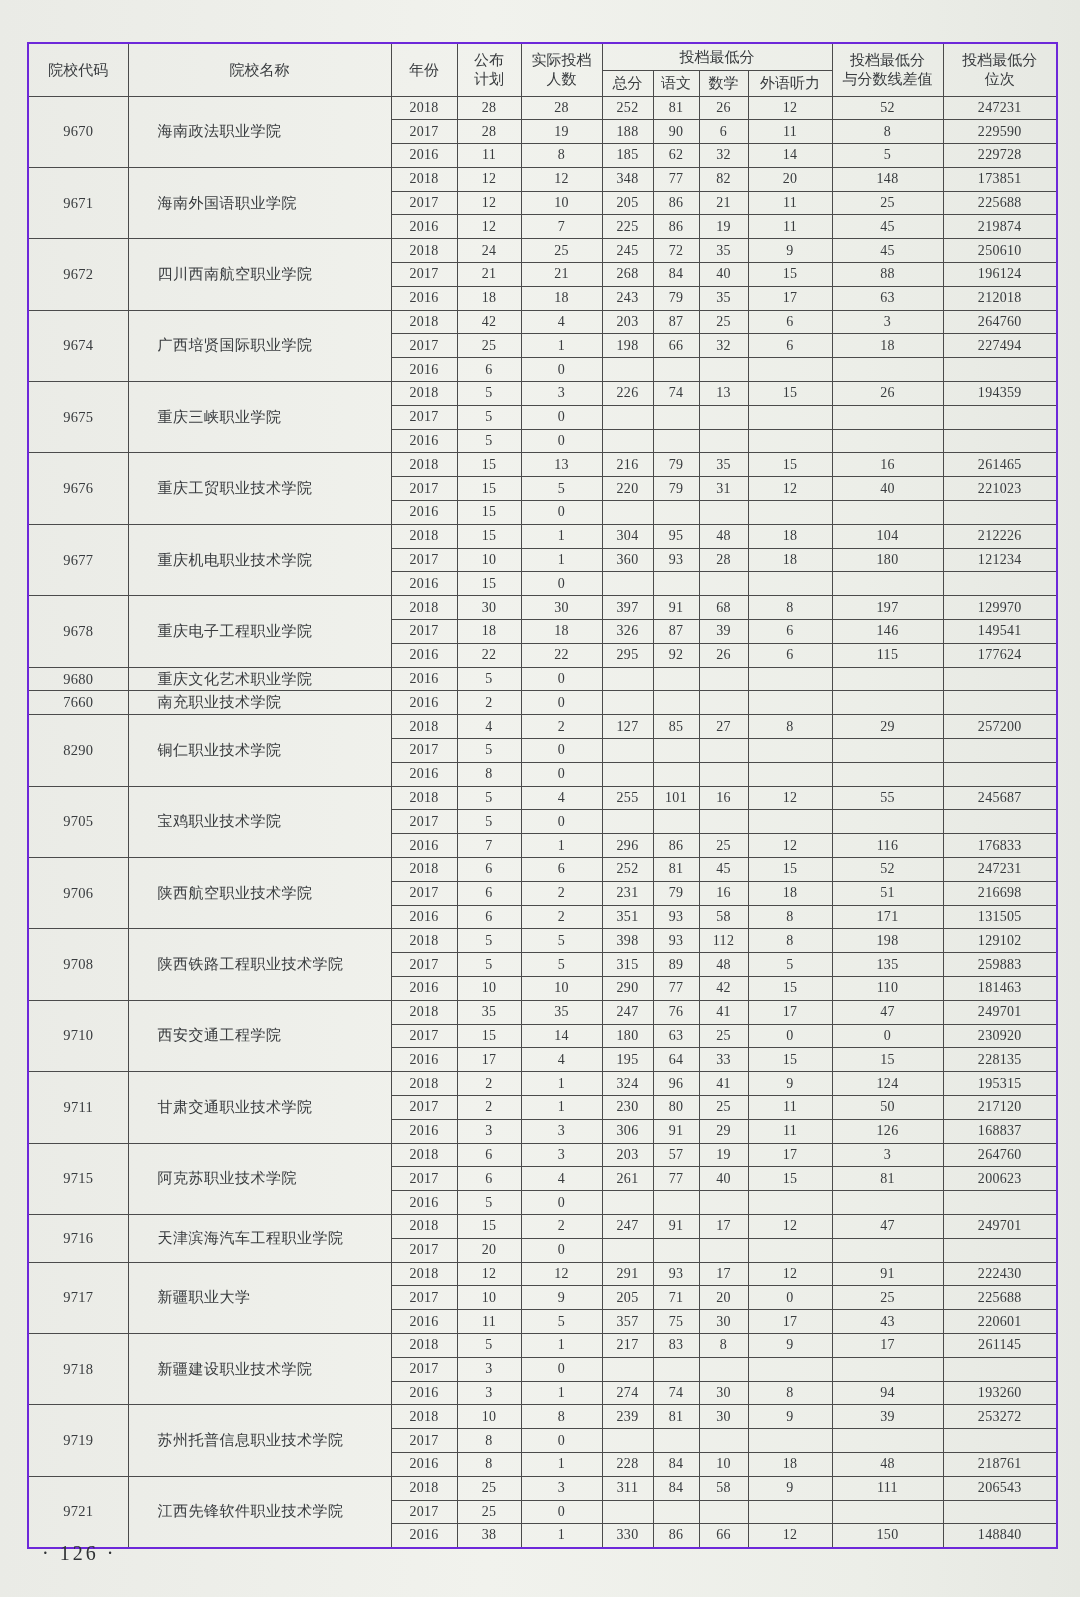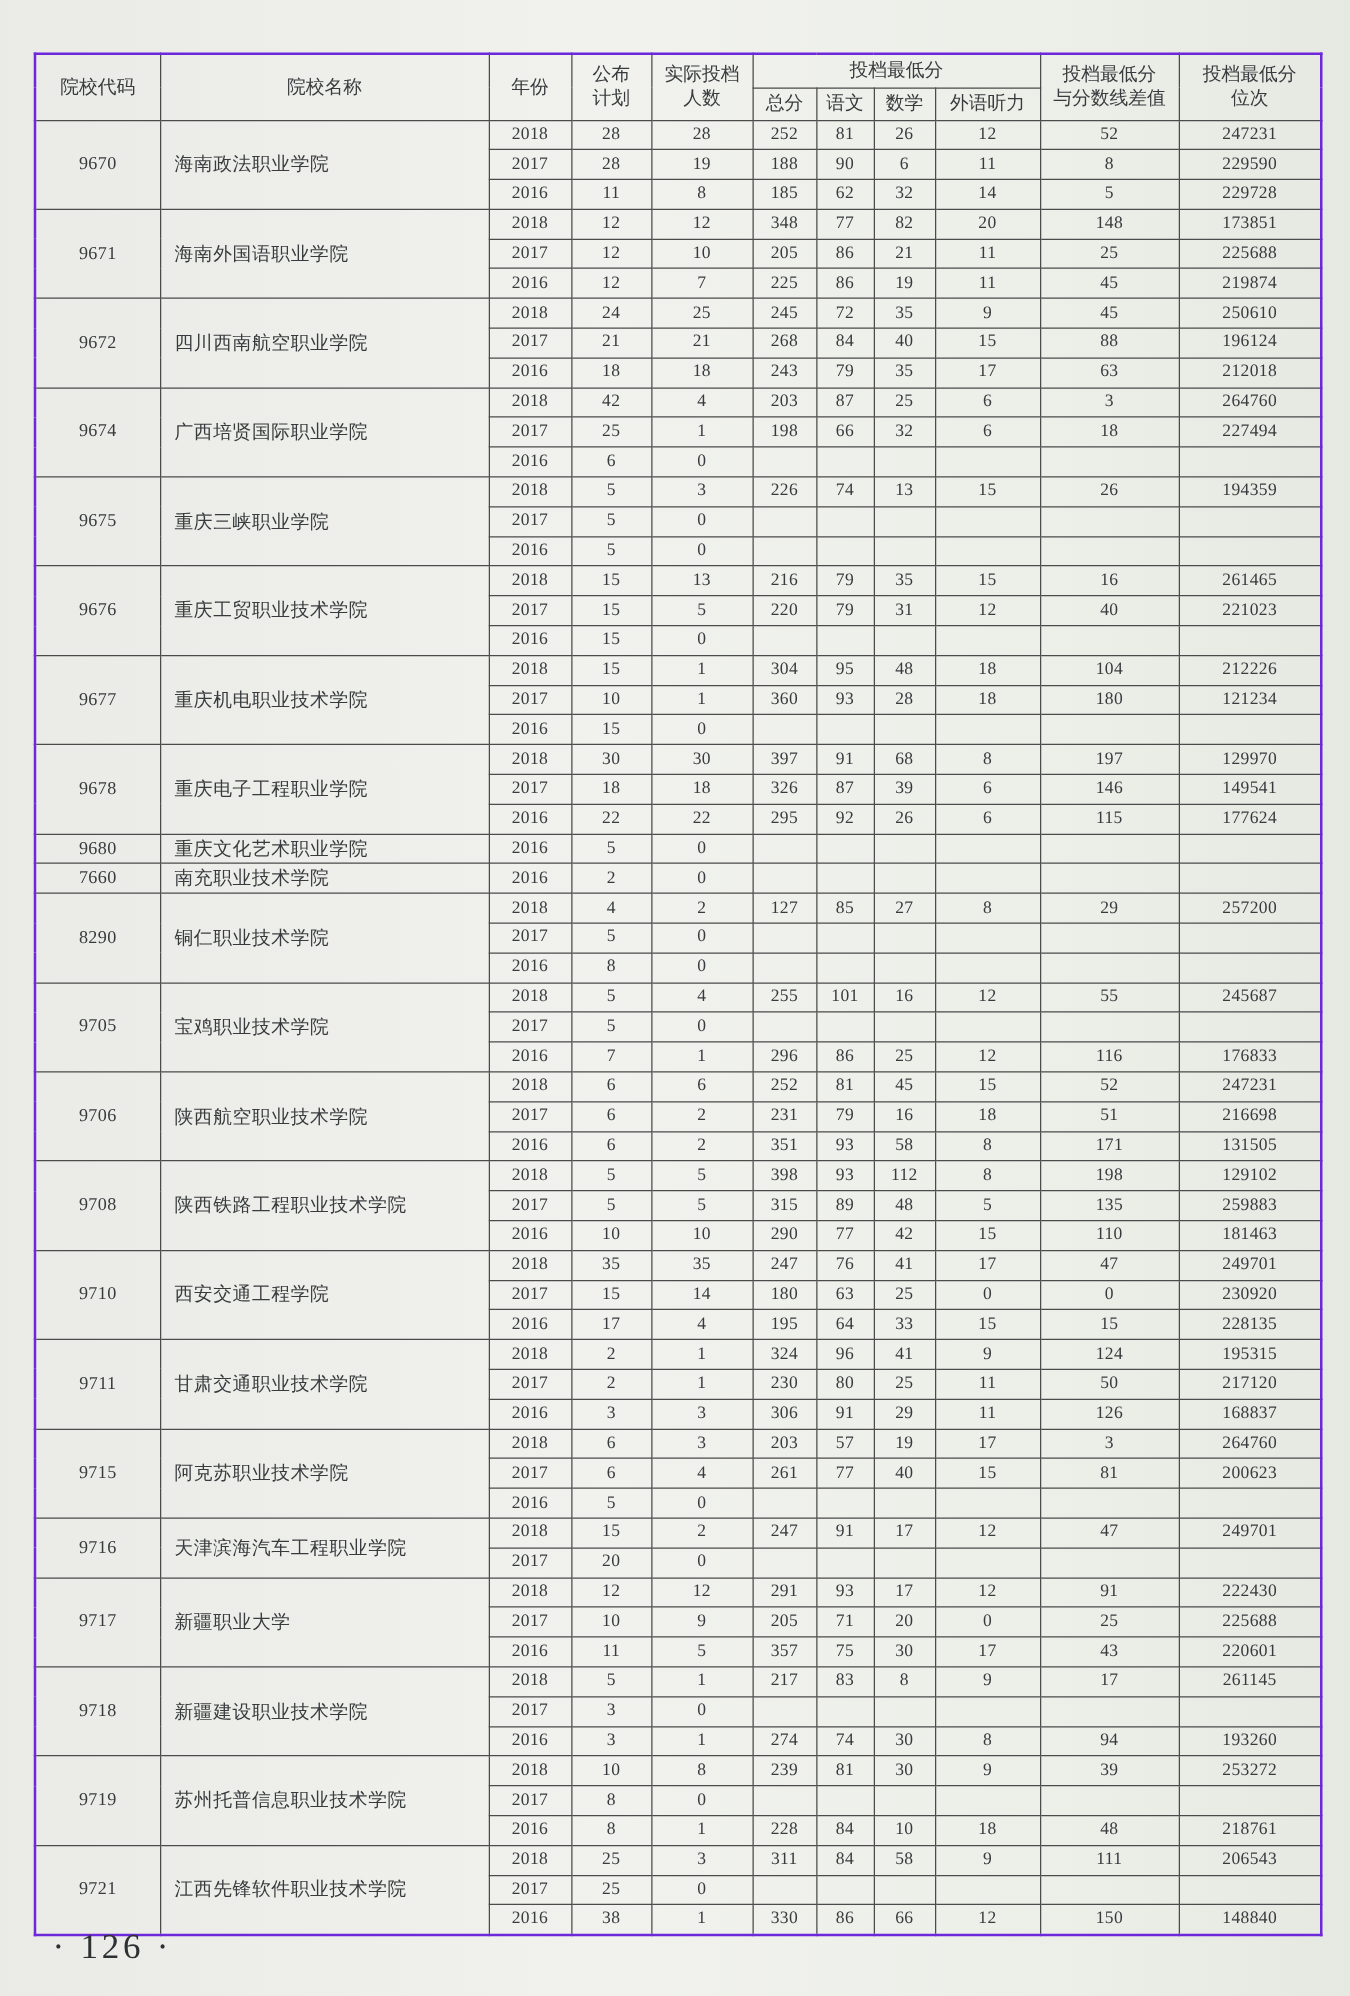--- a/index.html
+++ b/index.html
@@ -24,25 +24,25 @@
     overflow:hidden;
     white-space:nowrap;
     color:#383b3e;
   }
   thead th { font-size:15px; line-height:1.22; padding:1px 0; }
   thead tr.h1 { height:27px; }
   thead tr.h2 { height:26px; }
   tbody tr { height:23.8px; }
   tbody td { font-size:14px; letter-spacing:0.3px; }
   td.c-code { font-size:14.5px; }
-  td.c-name { text-align:left; padding-left:11px; font-size:15px; letter-spacing:0.5px; }
+  td.c-name { text-align:left; padding-left:29px; font-size:15px; letter-spacing:0.5px; }
   tbody tr.group-start td { border-top:1.5px solid #404040; }
   .pageno {
     position:absolute; left:42px; top:1542px;
-    font-size:28px; letter-spacing:3px; color:#2e3134;
+    font-size:20px; letter-spacing:3px; color:#2e3134;
   }
 </style>
 </head>
 <body>
 
 <table class="scores">
   <colgroup>
     <col style="width:100px">
     <col style="width:263px">
     <col style="width:66px">

